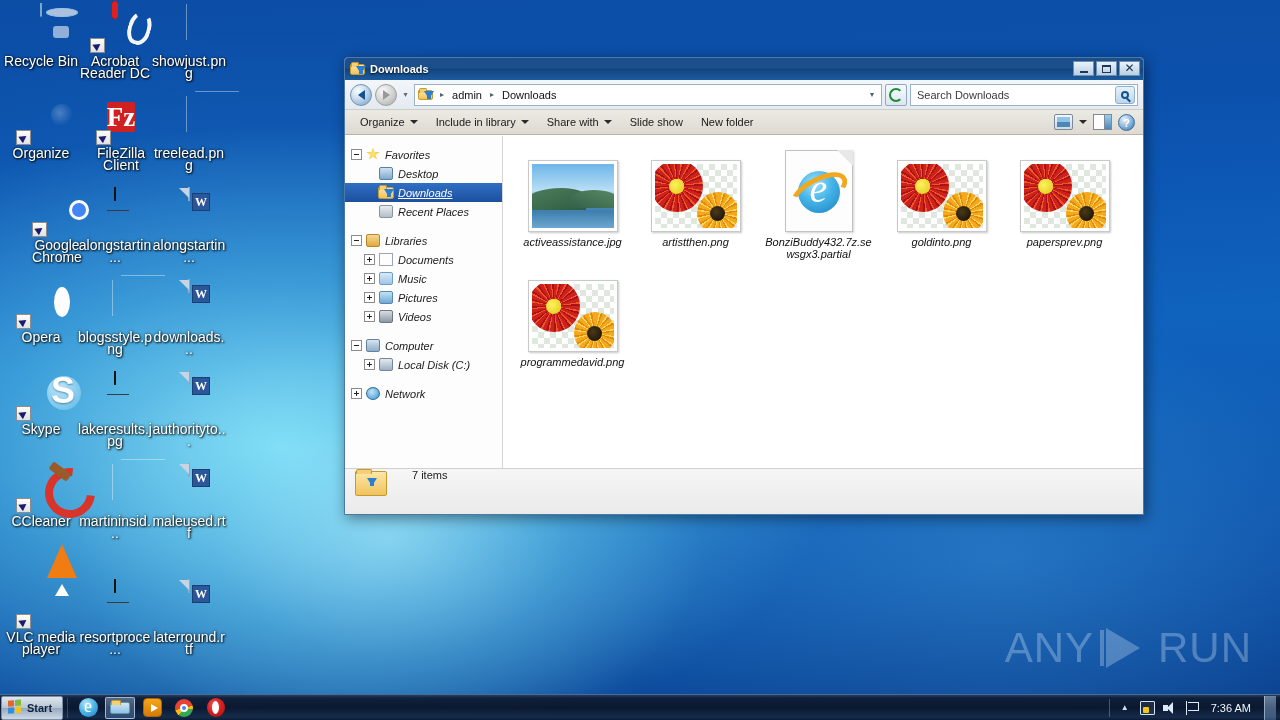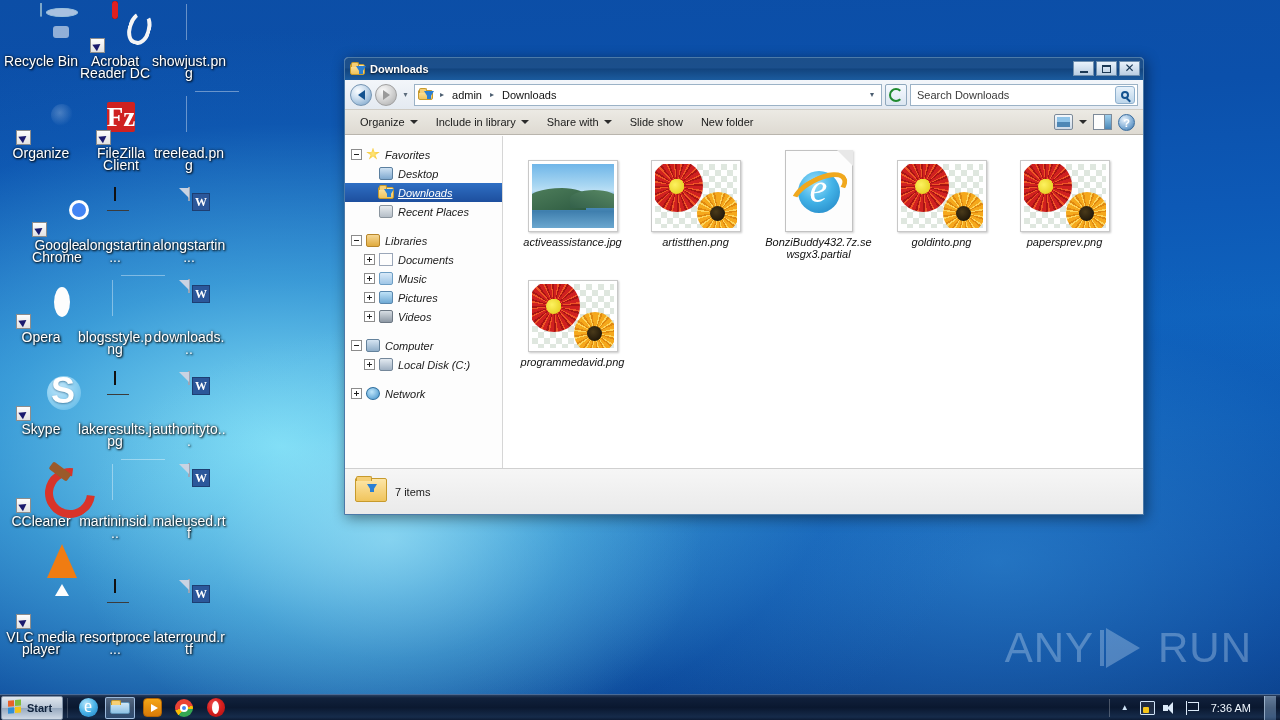--- a/index.html
+++ b/index.html
@@ -281,21 +281,21 @@
   .ie-e:after{content:"e";position:absolute;left:0;top:-6px;width:42px;text-align:center;
     font-size:40px;line-height:48px;color:#fff;font-family:"Liberation Serif",serif;
     font-weight:normal;}
   .ie-ring { position:absolute;left:0;top:10px;width:62px;height:30px;border-radius:50%;
     border:5px solid #f0a81e;border-bottom-color:transparent;border-left-color:transparent;
     transform:rotate(-28deg); }
   .fname { font-size:11px;line-height:12px;color:#111;word-wrap:break-word;padding:0 3px; }
 
   
   #statusbar {
-    height:46px;flex:0 0 46px;display:flex;align-items:center;padding:0 10px;gap:8px;
+    height:46px;flex:0 0 46px;display:flex;align-items:flex-start;padding:0 10px;gap:25px;
     background:linear-gradient(180deg,#f6f6f6,#eaeaea);
     border-top:1px solid #d0d0d0;
   }
   .statico { width:32px;height:32px;position:relative; }
   .stattext { font-size:11px;color:#1b1b1b; }
 
   
   .folder { position:absolute;left:0;top:2px;width:100%;height:78%;
     background:linear-gradient(180deg,#fde6a8,#f0c45c);border:1px solid #c79a2c;border-radius:1px 2px 2px 2px;}
   .folder:before{content:"";position:absolute;left:0;top:-3px;width:45%;height:4px;

